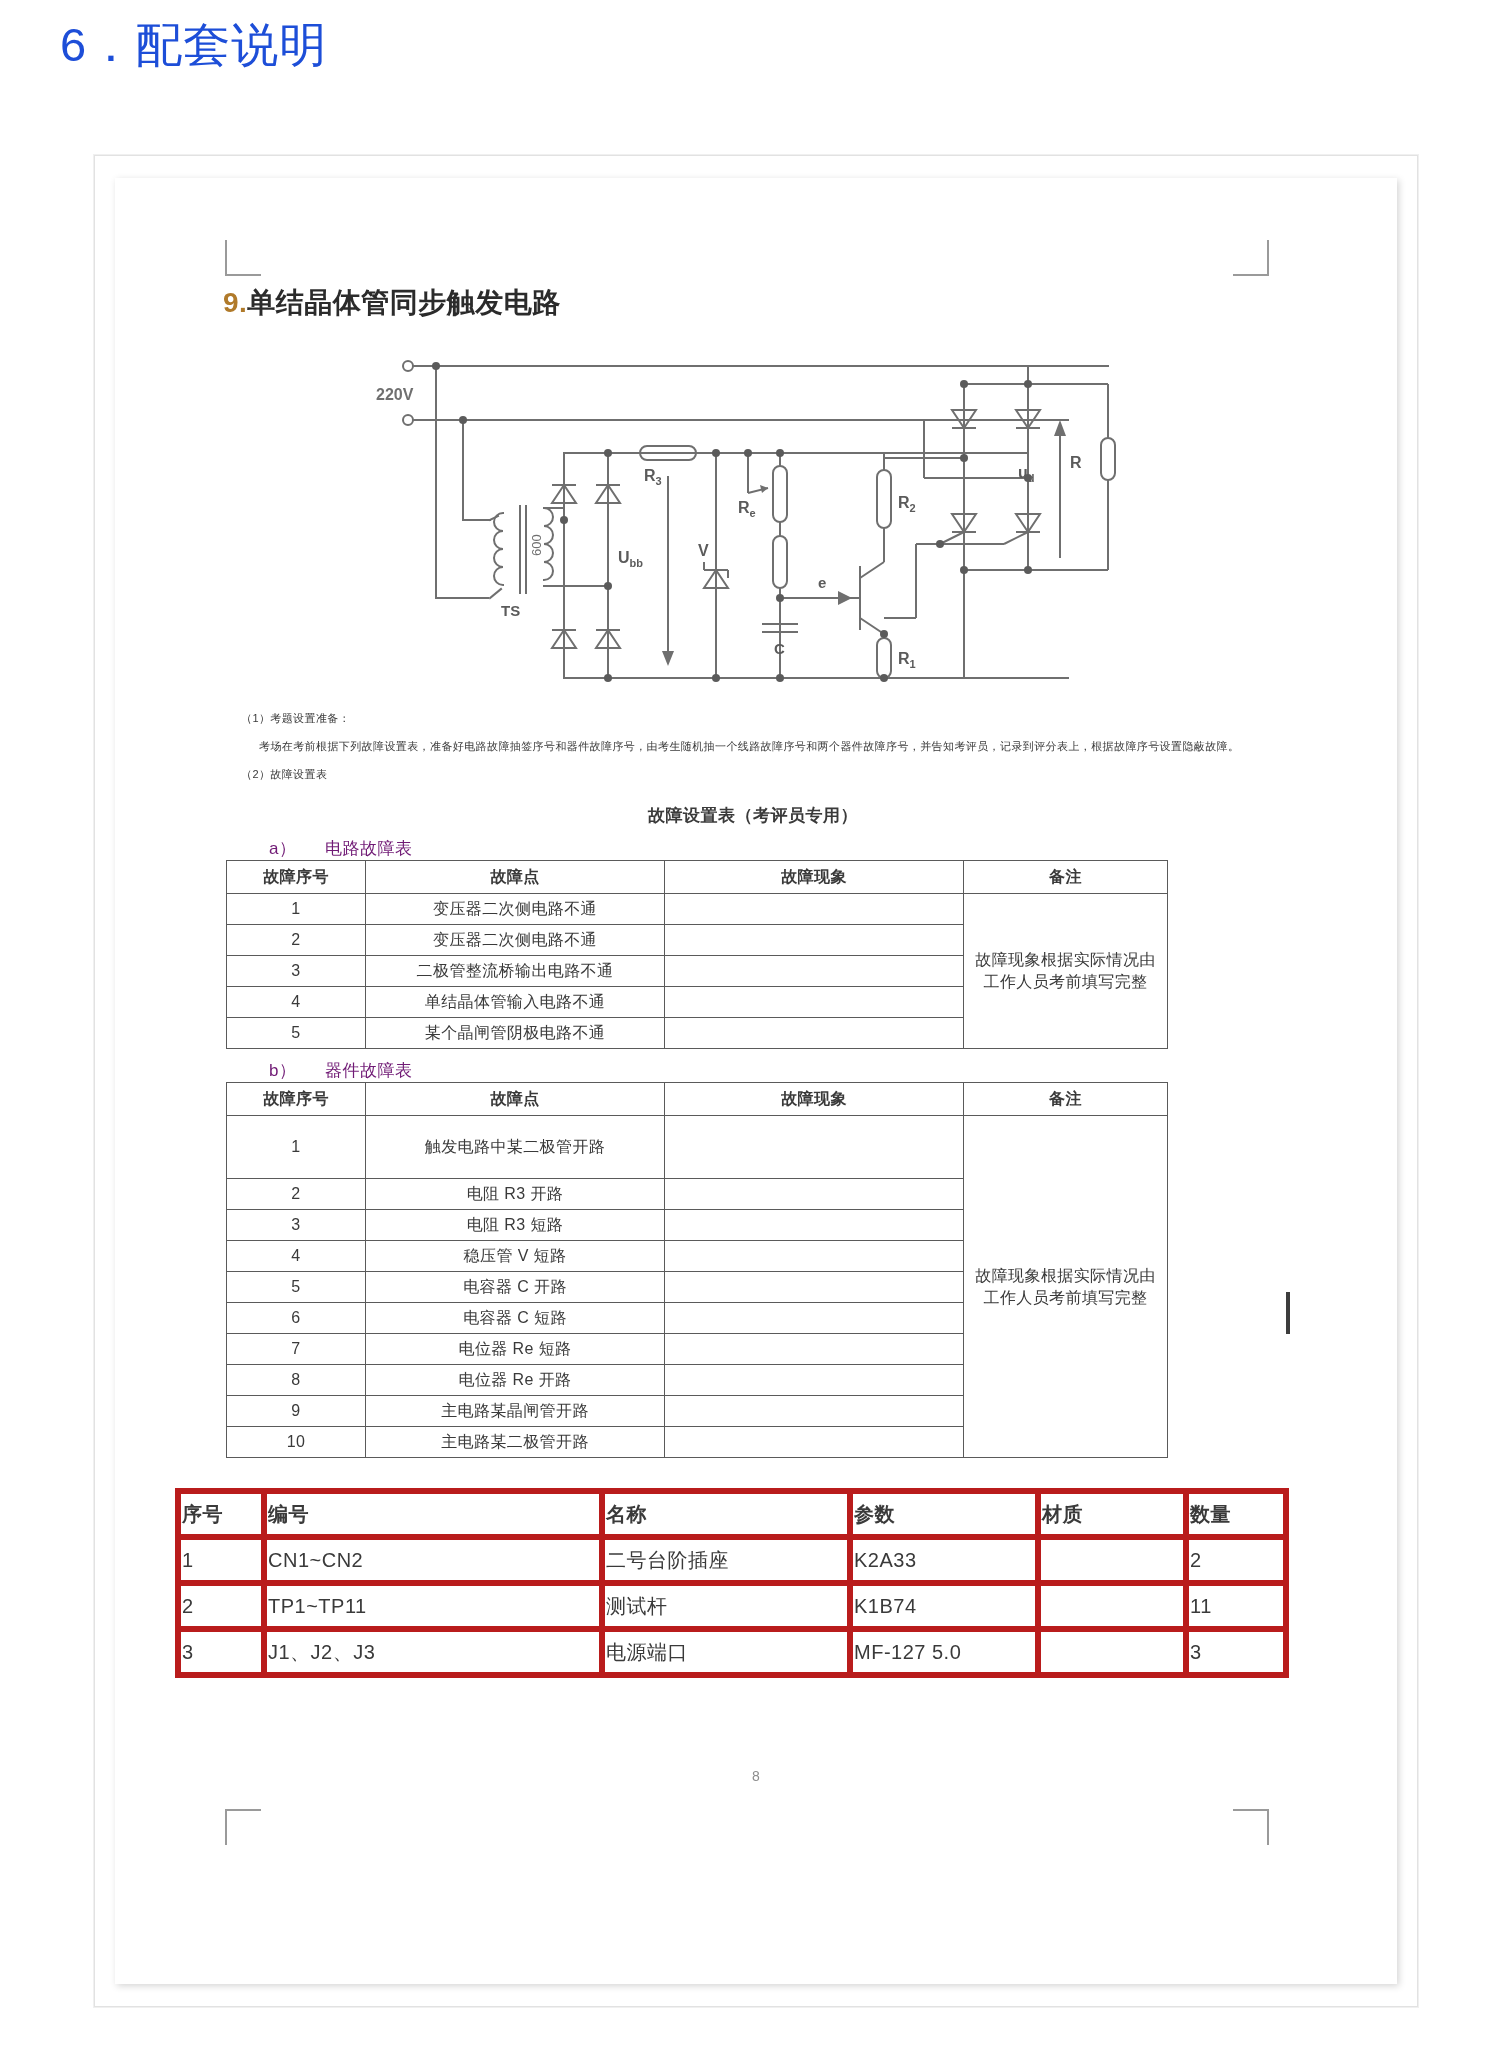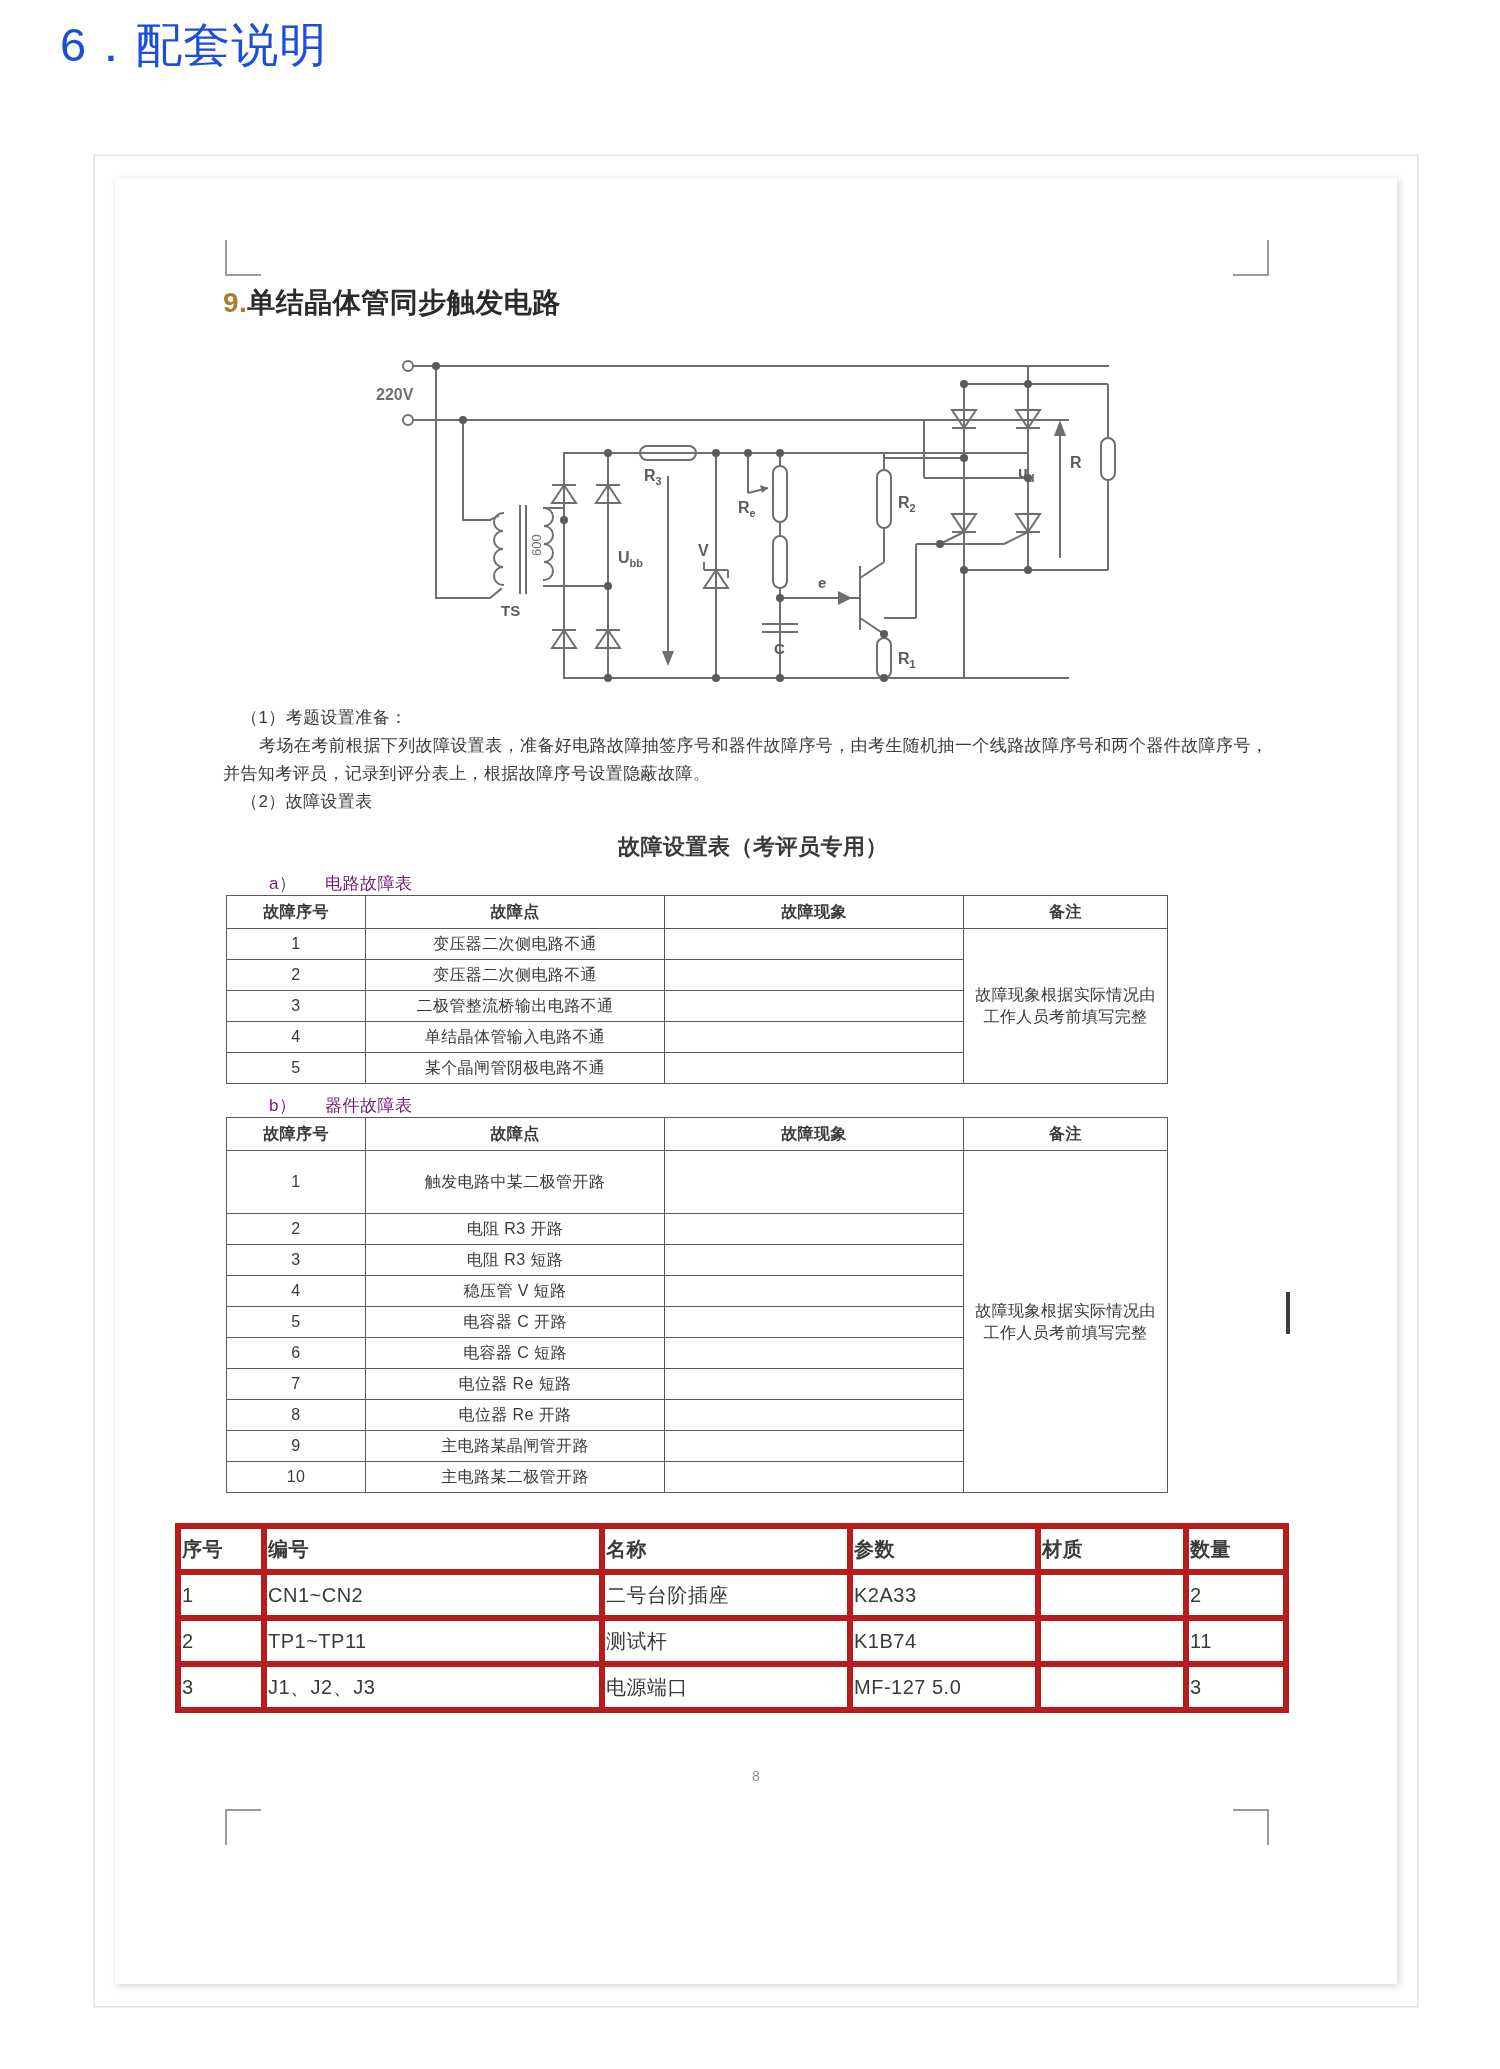--- a/index.html
+++ b/index.html
@@ -82,33 +82,33 @@
 
   
   .circuit-wrap {
     margin-top: 26px;
     display: flex;
     justify-content: center;
   }
 
   
   .para {
-    font-size: 17px;
+    font-size: 11px;
     line-height: 28px;
     color: #3a3a3a;
     margin: 0;
     letter-spacing: 0.4px;
   }
   .para.indent2 { text-indent: 36px; }
   .para.indent1 { text-indent: 18px; }
   .block-para { margin-top: 16px; }
 
   .center-title {
     text-align: center;
-    font-size: 22px;
+    font-size: 17px;
     font-weight: bold;
     color: #3a3a3a;
     margin-top: 16px;
     letter-spacing: 0.5px;
   }
   .list-label {
     font-size: 17px;
     color: #701a75;
     margin-top: 10px;
     padding-left: 46px;

